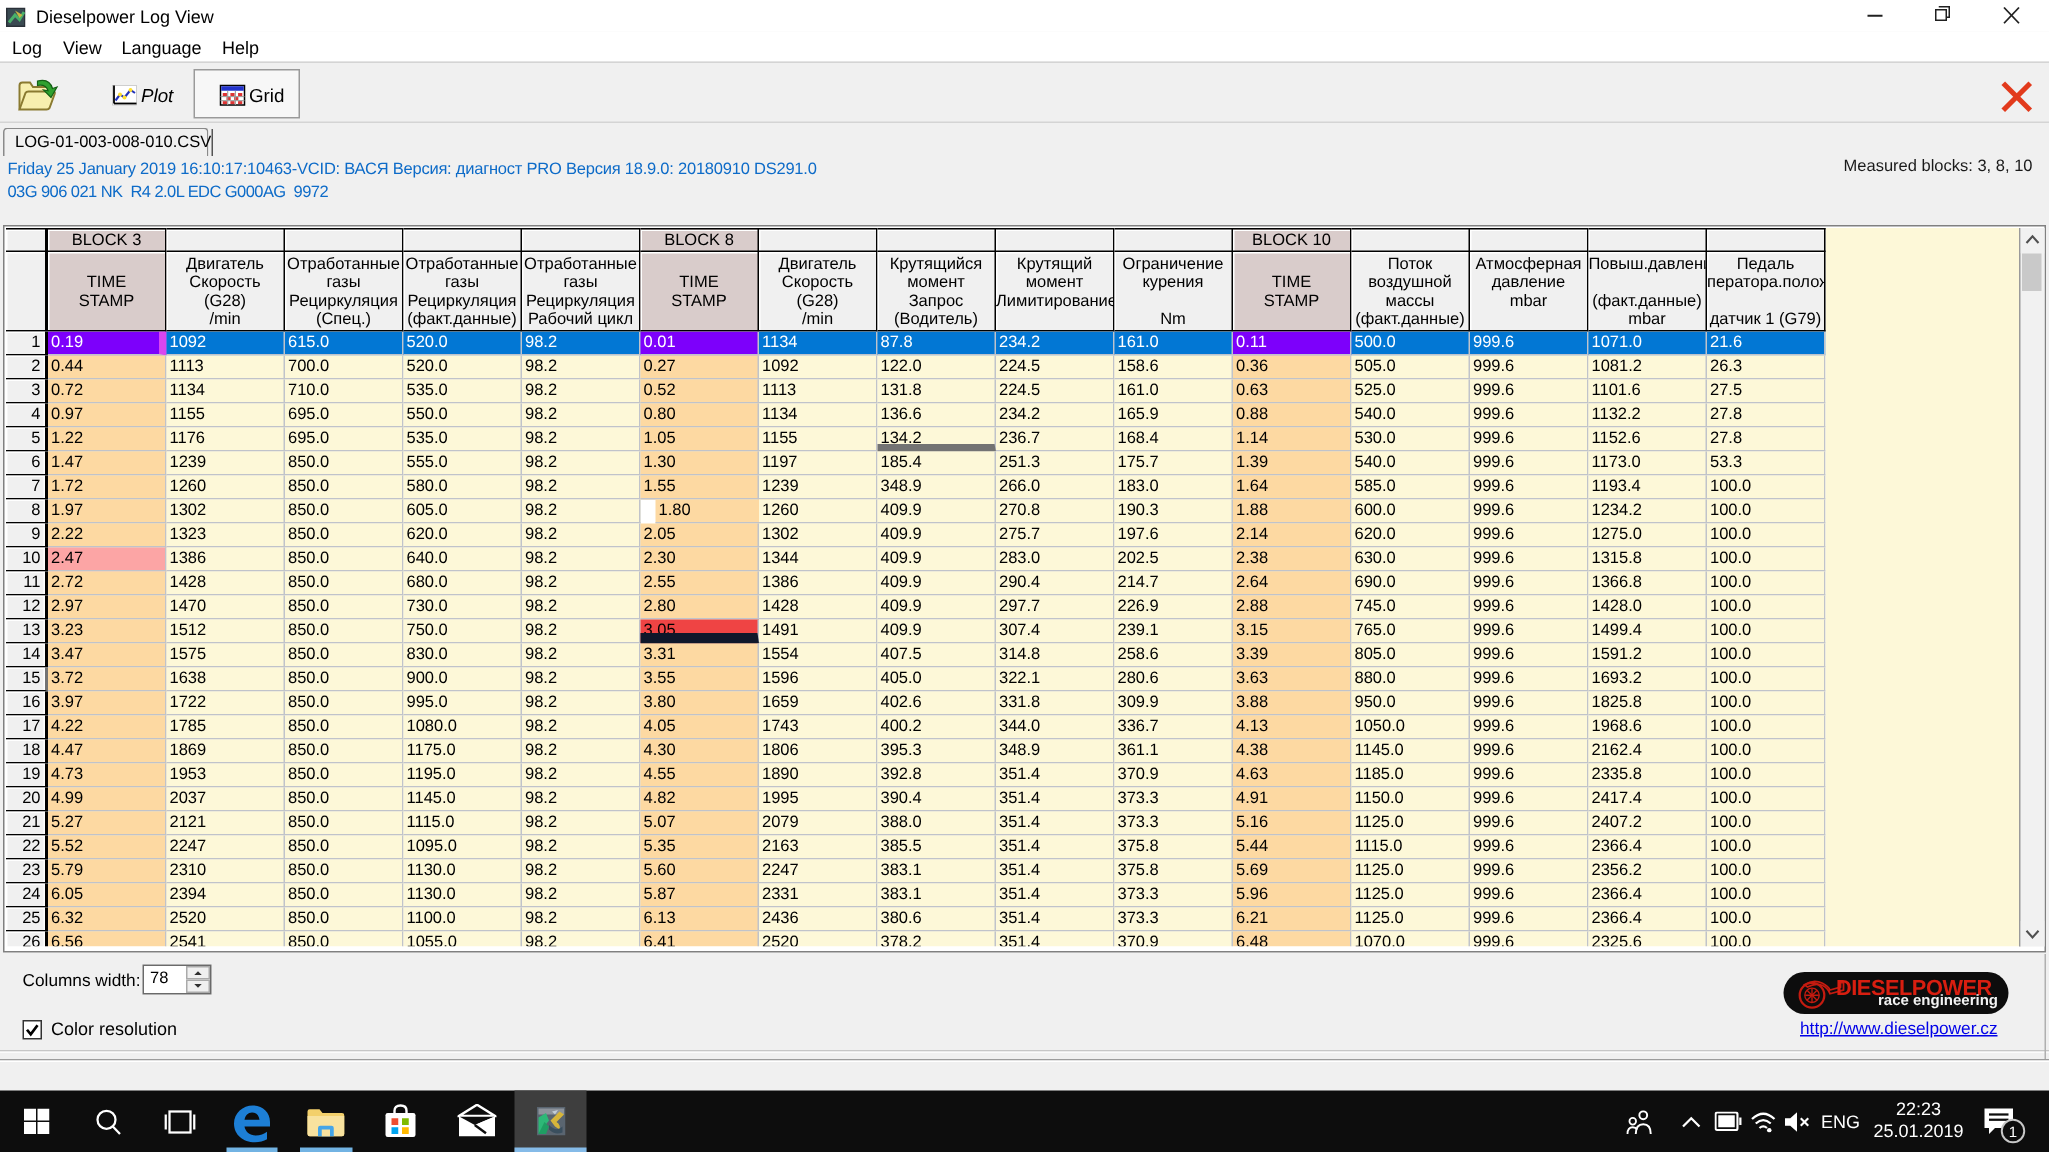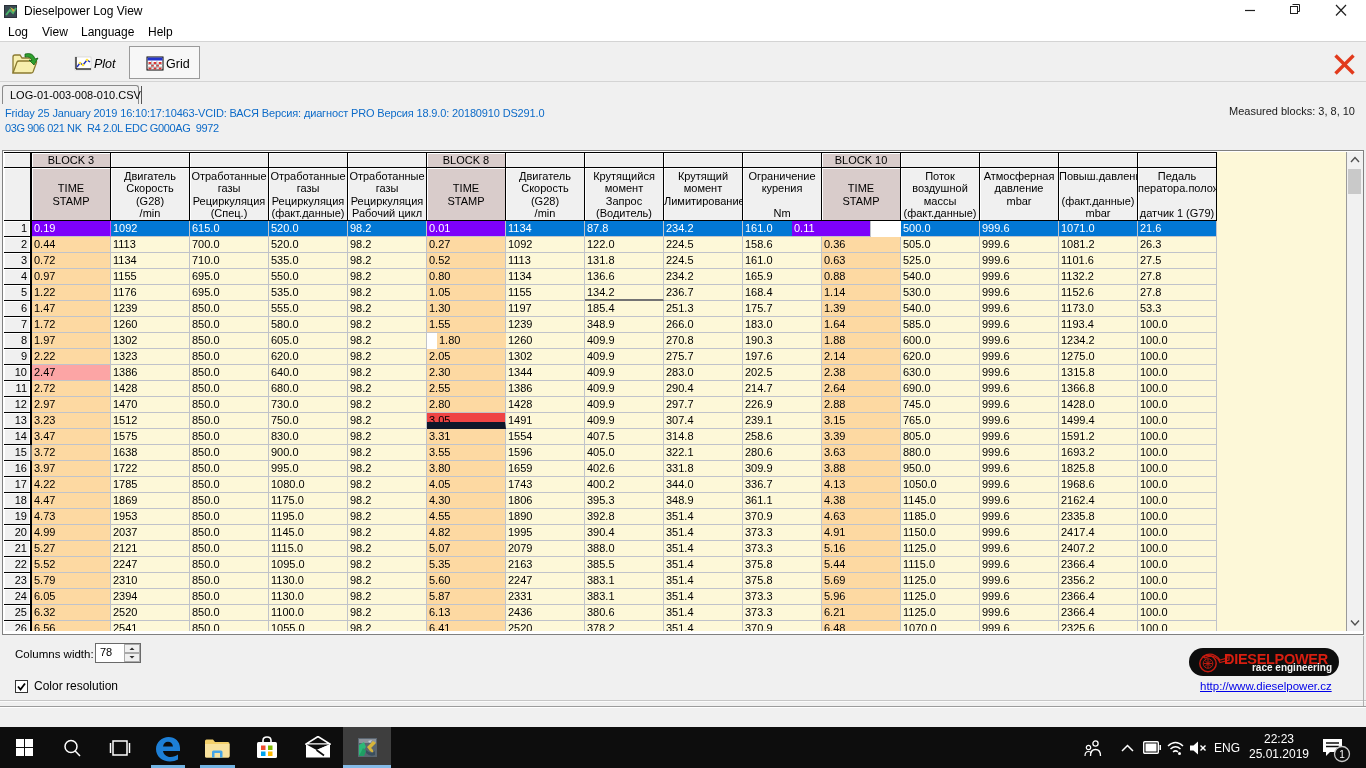--- a/index.html
+++ b/index.html
@@ -116,31 +116,31 @@
 <div class="bc" style="left:901px;top:152px;width:79px;height:16px;border-top:1px solid #000;border-bottom:1px solid #000;"></div>
 <div class="hc" style="left:901px;top:168px;width:79px;height:53px;border-bottom:1px solid #000;">Поток<br>воздушной<br>массы<br>(факт.данные)</div>
 <div class="bc" style="left:980px;top:152px;width:79px;height:16px;border-top:1px solid #000;border-bottom:1px solid #000;"></div>
 <div class="hc" style="left:980px;top:168px;width:79px;height:53px;border-bottom:1px solid #000;">Атмосферная<br>давление<br>mbar</div>
 <div class="bc" style="left:1059px;top:152px;width:79px;height:16px;border-top:1px solid #000;border-bottom:1px solid #000;"></div>
 <div class="hc" style="left:1059px;top:168px;width:79px;height:53px;border-bottom:1px solid #000;">Повыш.давлени<br>&nbsp;<br>(факт.данные)<br>mbar</div>
 <div class="bc" style="left:1138px;top:152px;width:79px;height:16px;border-top:1px solid #000;border-bottom:1px solid #000;"></div>
 <div class="hc" style="left:1138px;top:168px;width:79px;height:53px;border-bottom:1px solid #000;">Педаль<br>ператора.полож<br>&nbsp;<br>датчик 1 (G79)</div>
 <div class="a" style="left:4px;top:221px;width:1213px;height:410px;overflow:hidden;">
     <div class="rn" style="left:0;top:0px;width:28px;height:16px;border-right:2px solid #000;">1</div>
-    <div class="cell" style="left:28px;top:0px;width:79px;height:16px;background:#7d00fb;color:#fff;border-right:1px solid #d946ef;border-bottom:1px solid #c0c3ca;">0.19</div>
+    <div class="cell" style="left:28px;top:0px;width:79px;height:16px;background:#7d00fb;color:#fff;border-right:5px solid #d946ef;border-bottom:1px solid #c0c3ca;">0.19</div>
     <div class="cell" style="left:107px;top:0px;width:79px;height:16px;background:#0277d4;color:#fff;border-right:1px solid #c0c3ca;border-bottom:1px solid #c0c3ca;">1092</div>
     <div class="cell" style="left:186px;top:0px;width:79px;height:16px;background:#0277d4;color:#fff;border-right:1px solid #c0c3ca;border-bottom:1px solid #c0c3ca;">615.0</div>
     <div class="cell" style="left:265px;top:0px;width:79px;height:16px;background:#0277d4;color:#fff;border-right:1px solid #c0c3ca;border-bottom:1px solid #c0c3ca;">520.0</div>
     <div class="cell" style="left:344px;top:0px;width:79px;height:16px;background:#0277d4;color:#fff;border-right:1px solid #c0c3ca;border-bottom:1px solid #c0c3ca;">98.2</div>
     <div class="cell" style="left:423px;top:0px;width:79px;height:16px;background:#7d00fb;color:#fff;border-right:1px solid #c0c3ca;border-bottom:1px solid #c0c3ca;">0.01</div>
     <div class="cell" style="left:502px;top:0px;width:79px;height:16px;background:#0277d4;color:#fff;border-right:1px solid #c0c3ca;border-bottom:1px solid #c0c3ca;">1134</div>
     <div class="cell" style="left:581px;top:0px;width:79px;height:16px;background:#0277d4;color:#fff;border-right:1px solid #c0c3ca;border-bottom:1px solid #c0c3ca;">87.8</div>
     <div class="cell" style="left:660px;top:0px;width:79px;height:16px;background:#0277d4;color:#fff;border-right:1px solid #c0c3ca;border-bottom:1px solid #c0c3ca;">234.2</div>
     <div class="cell" style="left:739px;top:0px;width:79px;height:16px;background:#0277d4;color:#fff;border-right:1px solid #c0c3ca;border-bottom:1px solid #c0c3ca;">161.0</div>
-    <div class="cell" style="left:788px;top:0px;width:79px;height:16px;background:#7d00fb;color:#fff;border-right:1px solid #c0c3ca;border-bottom:1px solid #c0c3ca;">0.11</div>
+    <div class="cell" style="left:818px;top:0px;width:79px;height:16px;background:#7d00fb;color:#fff;border-right:1px solid #c0c3ca;border-bottom:1px solid #c0c3ca;">0.11</div>
     <div class="cell" style="left:897px;top:0px;width:79px;height:16px;background:#0277d4;color:#fff;border-right:1px solid #c0c3ca;border-bottom:1px solid #c0c3ca;">500.0</div>
     <div class="cell" style="left:976px;top:0px;width:79px;height:16px;background:#0277d4;color:#fff;border-right:1px solid #c0c3ca;border-bottom:1px solid #c0c3ca;">999.6</div>
     <div class="cell" style="left:1055px;top:0px;width:79px;height:16px;background:#0277d4;color:#fff;border-right:1px solid #c0c3ca;border-bottom:1px solid #c0c3ca;">1071.0</div>
     <div class="cell" style="left:1134px;top:0px;width:79px;height:16px;background:#0277d4;color:#fff;border-right:1px solid #c0c3ca;border-bottom:1px solid #c0c3ca;">21.6</div>
     <div class="rn" style="left:0;top:16px;width:28px;height:16px;border-right:2px solid #000;">2</div>
     <div class="cell" style="left:28px;top:16px;width:79px;height:16px;background:#fdd9a2;color:#000;border-right:1px solid #c0c3ca;border-bottom:1px solid #c0c3ca;">0.44</div>
     <div class="cell" style="left:107px;top:16px;width:79px;height:16px;background:#fdf8d8;color:#000;border-right:1px solid #c0c3ca;border-bottom:1px solid #c0c3ca;">1113</div>
     <div class="cell" style="left:186px;top:16px;width:79px;height:16px;background:#fdf8d8;color:#000;border-right:1px solid #c0c3ca;border-bottom:1px solid #c0c3ca;">700.0</div>
     <div class="cell" style="left:265px;top:16px;width:79px;height:16px;background:#fdf8d8;color:#000;border-right:1px solid #c0c3ca;border-bottom:1px solid #c0c3ca;">520.0</div>
     <div class="cell" style="left:344px;top:16px;width:79px;height:16px;background:#fdf8d8;color:#000;border-right:1px solid #c0c3ca;border-bottom:1px solid #c0c3ca;">98.2</div>
@@ -187,21 +187,21 @@
     <div class="cell" style="left:1055px;top:48px;width:79px;height:16px;background:#fdf8d8;color:#000;border-right:1px solid #c0c3ca;border-bottom:1px solid #c0c3ca;">1132.2</div>
     <div class="cell" style="left:1134px;top:48px;width:79px;height:16px;background:#fdf8d8;color:#000;border-right:1px solid #c0c3ca;border-bottom:1px solid #c0c3ca;">27.8</div>
     <div class="rn" style="left:0;top:64px;width:28px;height:16px;border-right:2px solid #000;">5</div>
     <div class="cell" style="left:28px;top:64px;width:79px;height:16px;background:#fdd9a2;color:#000;border-right:1px solid #c0c3ca;border-bottom:1px solid #c0c3ca;">1.22</div>
     <div class="cell" style="left:107px;top:64px;width:79px;height:16px;background:#fdf8d8;color:#000;border-right:1px solid #c0c3ca;border-bottom:1px solid #c0c3ca;">1176</div>
     <div class="cell" style="left:186px;top:64px;width:79px;height:16px;background:#fdf8d8;color:#000;border-right:1px solid #c0c3ca;border-bottom:1px solid #c0c3ca;">695.0</div>
     <div class="cell" style="left:265px;top:64px;width:79px;height:16px;background:#fdf8d8;color:#000;border-right:1px solid #c0c3ca;border-bottom:1px solid #c0c3ca;">535.0</div>
     <div class="cell" style="left:344px;top:64px;width:79px;height:16px;background:#fdf8d8;color:#000;border-right:1px solid #c0c3ca;border-bottom:1px solid #c0c3ca;">98.2</div>
     <div class="cell" style="left:423px;top:64px;width:79px;height:16px;background:#fdd9a2;color:#000;border-right:1px solid #c0c3ca;border-bottom:1px solid #c0c3ca;">1.05</div>
     <div class="cell" style="left:502px;top:64px;width:79px;height:16px;background:#fdf8d8;color:#000;border-right:1px solid #c0c3ca;border-bottom:1px solid #c0c3ca;">1155</div>
-    <div class="cell" style="left:581px;top:64px;width:79px;height:16px;background:#fdf8d8;color:#000;border-right:1px solid #c0c3ca;border-bottom:2px solid #737373;">134.2</div>
+    <div class="cell" style="left:581px;top:64px;width:79px;height:16px;background:#fdf8d8;color:#000;border-right:1px solid #c0c3ca;border-bottom:5px solid #737373;">134.2</div>
     <div class="cell" style="left:660px;top:64px;width:79px;height:16px;background:#fdf8d8;color:#000;border-right:1px solid #c0c3ca;border-bottom:1px solid #c0c3ca;">236.7</div>
     <div class="cell" style="left:739px;top:64px;width:79px;height:16px;background:#fdf8d8;color:#000;border-right:1px solid #c0c3ca;border-bottom:1px solid #c0c3ca;">168.4</div>
     <div class="cell" style="left:818px;top:64px;width:79px;height:16px;background:#fdd9a2;color:#000;border-right:1px solid #c0c3ca;border-bottom:1px solid #c0c3ca;">1.14</div>
     <div class="cell" style="left:897px;top:64px;width:79px;height:16px;background:#fdf8d8;color:#000;border-right:1px solid #c0c3ca;border-bottom:1px solid #c0c3ca;">530.0</div>
     <div class="cell" style="left:976px;top:64px;width:79px;height:16px;background:#fdf8d8;color:#000;border-right:1px solid #c0c3ca;border-bottom:1px solid #c0c3ca;">999.6</div>
     <div class="cell" style="left:1055px;top:64px;width:79px;height:16px;background:#fdf8d8;color:#000;border-right:1px solid #c0c3ca;border-bottom:1px solid #c0c3ca;">1152.6</div>
     <div class="cell" style="left:1134px;top:64px;width:79px;height:16px;background:#fdf8d8;color:#000;border-right:1px solid #c0c3ca;border-bottom:1px solid #c0c3ca;">27.8</div>
     <div class="rn" style="left:0;top:80px;width:28px;height:16px;border-right:2px solid #000;">6</div>
     <div class="cell" style="left:28px;top:80px;width:79px;height:16px;background:#fdd9a2;color:#000;border-right:1px solid #c0c3ca;border-bottom:1px solid #c0c3ca;">1.47</div>
     <div class="cell" style="left:107px;top:80px;width:79px;height:16px;background:#fdf8d8;color:#000;border-right:1px solid #c0c3ca;border-bottom:1px solid #c0c3ca;">1239</div>

